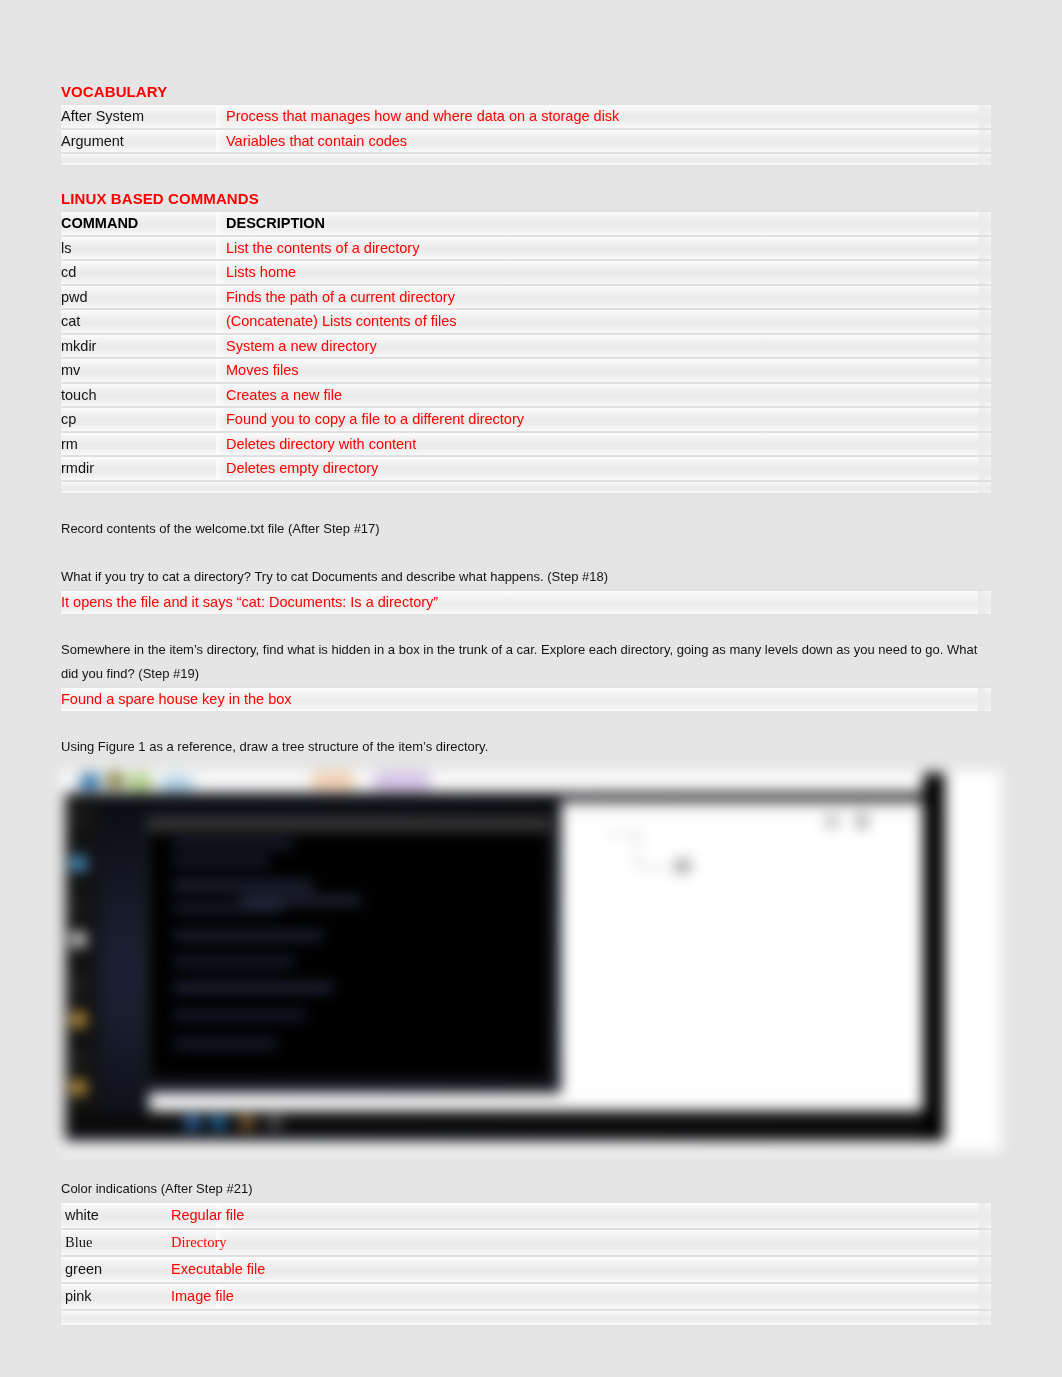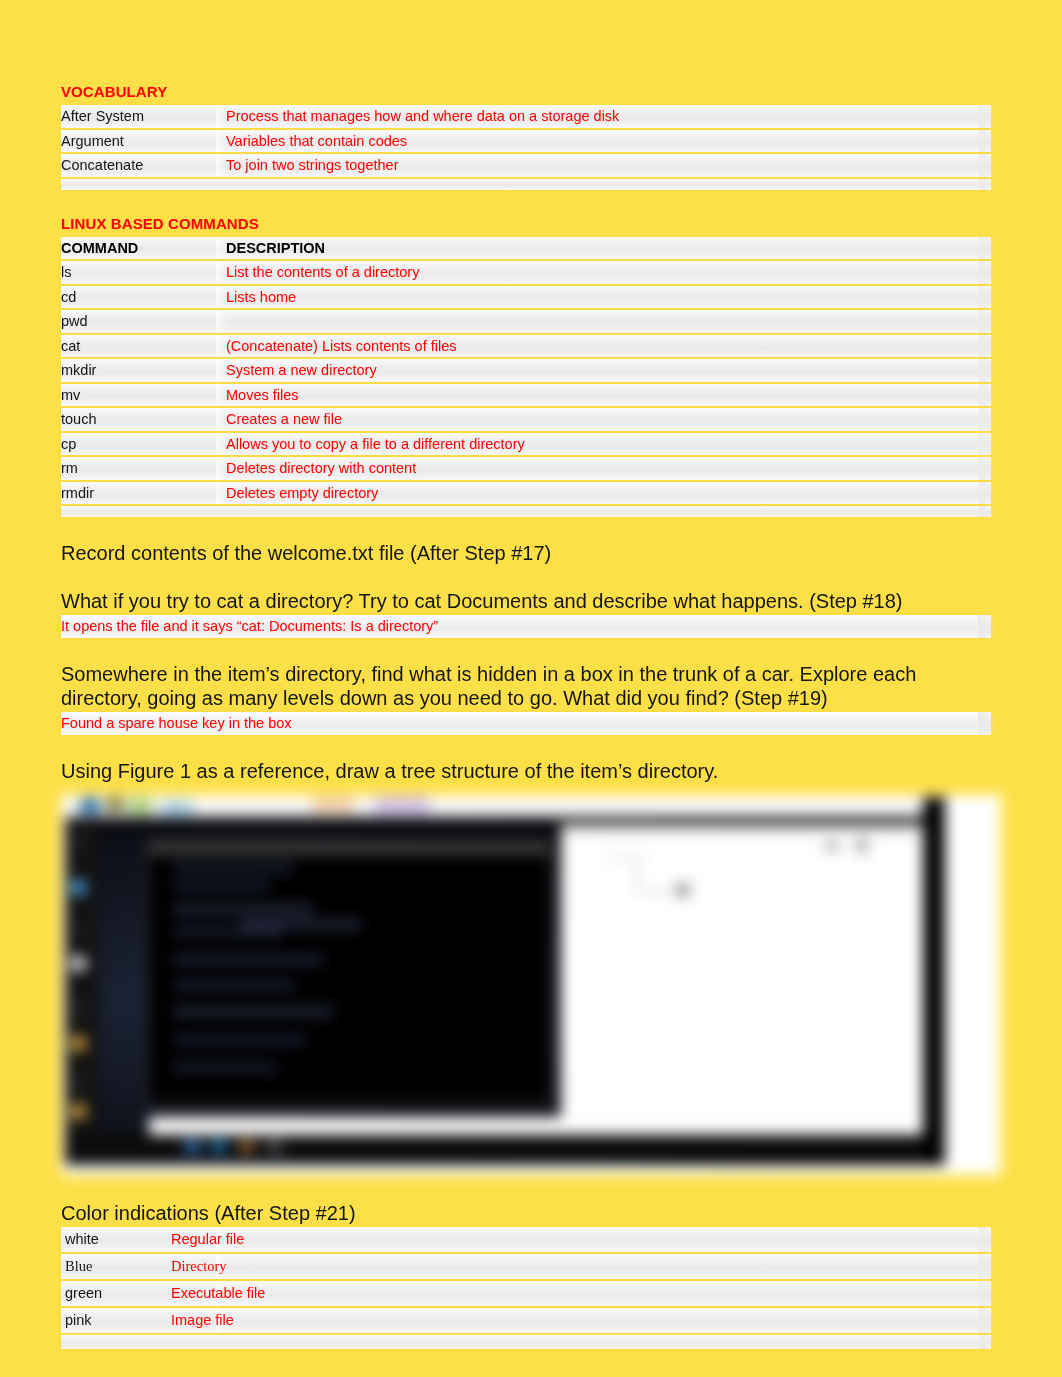--- a/index.html
+++ b/index.html
@@ -13,21 +13,21 @@
     font-family: "Liberation Sans", sans-serif;
     color: #111111;
     overflow: hidden;
     position: relative;
   }
   .page {
     position: absolute;
     left: 0; top: 0;
     width: 1062px;
     height: 1377px;
-    background: #fde047;
+    background: #e5e5e5;
   }
   .content {
     position: absolute;
     left: 61px;
     top: 82px;
     width: 940px;
   }
 
   
   .sec-title {
@@ -89,21 +89,21 @@
     left: 155px;
     top: 0; bottom: 0;
     width: 10px;
     background: linear-gradient(to right, rgba(255,255,255,0.75), rgba(245,245,245,0.2));
     pointer-events: none;
   }
 
   
   .qa { margin-top: 24px; }
   .question {
-    font-size: 20px;
+    font-size: 13px;
     line-height: 24px;
     color: #141414;
     width: 930px;
     margin: 0 0 2px 0;
   }
   .answerbar {
     position: relative;
     width: 930px;
     min-height: 23px;
     background: linear-gradient(to bottom,
@@ -248,25 +248,20 @@
       <div class="row">
         <div class="divider"></div>
         <div class="c1 vocab-term">After System</div>
         <div class="c2">Process that manages how and where data on a storage disk</div>
       </div>
       <div class="row">
         <div class="divider"></div>
         <div class="c1 vocab-term">Argument</div>
         <div class="c2">Variables that contain codes</div>
       </div>
-      <div class="row">
-        <div class="divider"></div>
-        <div class="c1 vocab-term">Concatenate</div>
-        <div class="c2">To join two strings together</div>
-      </div>
       <div class="row" style="height:11px;"></div>
     </div>
 
     <div class="spacer-md"></div>
 
     <div class="sec-title">LINUX BASED COMMANDS</div>
 
     <div>
       <div class="row hdr">
         <div class="divider"></div>
@@ -280,20 +275,21 @@
         <div class="c2">List the contents of a directory</div>
       </div>
       <div class="row">
         <div class="divider"></div>
         <div class="c1">cd</div>
         <div class="c2">Lists home</div>
       </div>
       <div class="row">
         <div class="divider"></div>
         <div class="c1">pwd</div>
+        <div class="c2">Finds the path of a current directory</div>
       </div>
       <div class="row">
         <div class="divider"></div>
         <div class="c1">cat</div>
         <div class="c2">(Concatenate) Lists contents of files</div>
       </div>
       <div class="row">
         <div class="divider"></div>
         <div class="c1">mkdir</div>
         <div class="c2">System a new directory</div>
@@ -304,21 +300,21 @@
         <div class="c2">Moves files</div>
       </div>
       <div class="row">
         <div class="divider"></div>
         <div class="c1">touch</div>
         <div class="c2">Creates a new file</div>
       </div>
       <div class="row">
         <div class="divider"></div>
         <div class="c1">cp</div>
-        <div class="c2">Allows you to copy a file to a different directory</div>
+        <div class="c2">Found you to copy a file to a different directory</div>
       </div>
       <div class="row">
         <div class="divider"></div>
         <div class="c1">rm</div>
         <div class="c2">Deletes directory with content</div>
       </div>
       <div class="row">
         <div class="divider"></div>
         <div class="c1">rmdir</div>
         <div class="c2">Deletes empty directory</div>

